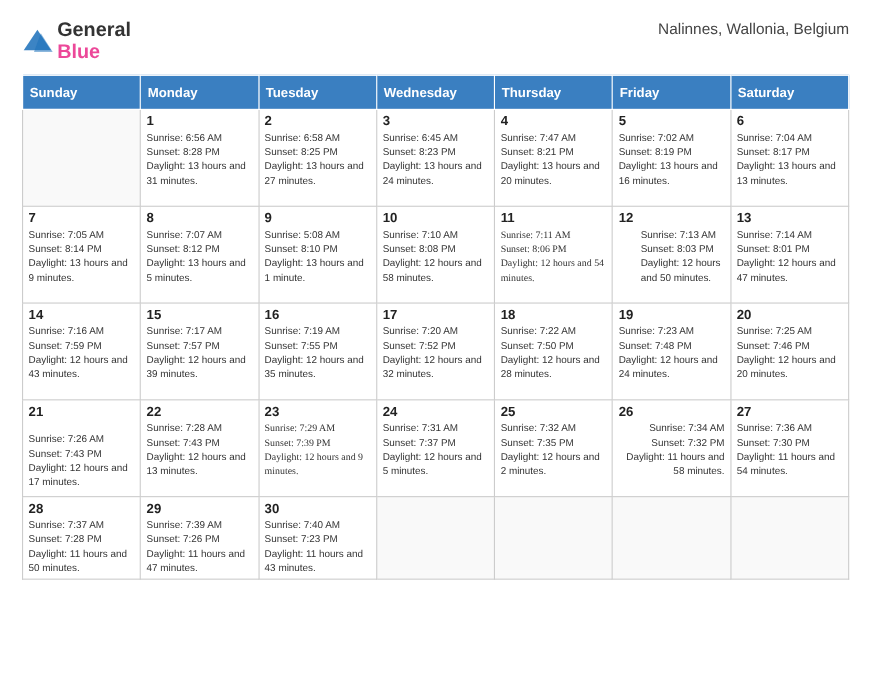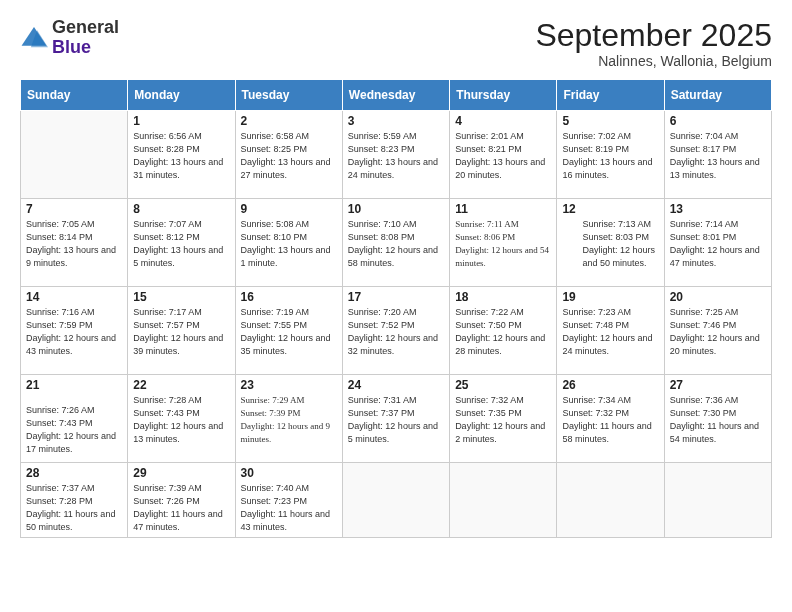--- a/index.html
+++ b/index.html
@@ -27,21 +27,21 @@
       display: flex;
       align-items: center;
       gap: 4px;
     }
     .logo-text {
       font-size: 18px;
       font-weight: bold;
       line-height: 1.1;
     }
     .logo-general { color: #333; }
-    .logo-blue { color: #4c1d95; }
+    .logo-blue { color: #ec4899; }
     .logo-icon {
       width: 28px;
       height: 28px;
     }
     .title-block {
       text-align: right;
     }
     .month-title {
       font-size: 32px;
       font-weight: normal;
@@ -103,21 +103,20 @@
       <svg class="logo-icon" viewBox="0 0 36 36" xmlns="http://www.w3.org/2000/svg">
         <polygon points="18,4 34,28 2,28" fill="#1a6fba" opacity="0.85"></polygon>
         <polygon points="22,8 36,30 14,30" fill="#1a6fba" opacity="0.5"></polygon>
       </svg>
       <div class="logo-text">
         <span class="logo-general">General</span><br>
         <span class="logo-blue">Blue</span>
       </div>
     </div>
     <div class="title-block">
-      <div class="month-title">September 2025</div>
       <div class="subtitle">Nalinnes, Wallonia, Belgium</div>
     </div>
   </div>
 
   <table class="calendar">
     <thead>
       <tr>
         <th>Sunday</th>
         <th>Monday</th>
         <th>Tuesday</th>
@@ -137,27 +136,27 @@
 Daylight: 13 hours and 31 minutes.</div>
           </td>
           <td>
             <span class="day-number">2</span>
             <div class="day-info" style="white-space: pre-line;">Sunrise: 6:58 AM
 Sunset: 8:25 PM
 Daylight: 13 hours and 27 minutes.</div>
           </td>
           <td>
             <span class="day-number">3</span>
-            <div class="day-info" style="white-space: pre-line;">Sunrise: 5:59 AM
+            <div class="day-info" style="white-space: pre-line;">Sunrise: 6:45 AM
 Sunset: 8:23 PM
 Daylight: 13 hours and 24 minutes.</div>
           </td>
           <td>
             <span class="day-number">4</span>
-            <div class="day-info" style="white-space: pre-line;">Sunrise: 2:01 AM
+            <div class="day-info" style="white-space: pre-line;">Sunrise: 7:47 AM
 Sunset: 8:21 PM
 Daylight: 13 hours and 20 minutes.</div>
           </td>
           <td>
             <span class="day-number">5</span>
             <div class="day-info" style="white-space: pre-line;">Sunrise: 7:02 AM
 Sunset: 8:19 PM
 Daylight: 13 hours and 16 minutes.</div>
           </td>
           <td>
@@ -281,21 +280,21 @@
 Daylight: 12 hours and 5 minutes.</div>
           </td>
           <td>
             <span class="day-number">25</span>
             <div class="day-info" style="white-space: pre-line;">Sunrise: 7:32 AM
 Sunset: 7:35 PM
 Daylight: 12 hours and 2 minutes.</div>
           </td>
           <td>
             <span class="day-number">26</span>
-            <div class="day-info" style="white-space: pre-line;">Sunrise: 7:34 AM
+            <div class="day-info" style="white-space: pre-line; text-align: right;">Sunrise: 7:34 AM
 Sunset: 7:32 PM
 Daylight: 11 hours and 58 minutes.</div>
           </td>
           <td>
             <span class="day-number">27</span>
             <div class="day-info" style="white-space: pre-line;">Sunrise: 7:36 AM
 Sunset: 7:30 PM
 Daylight: 11 hours and 54 minutes.</div>
           </td>
         </tr>

